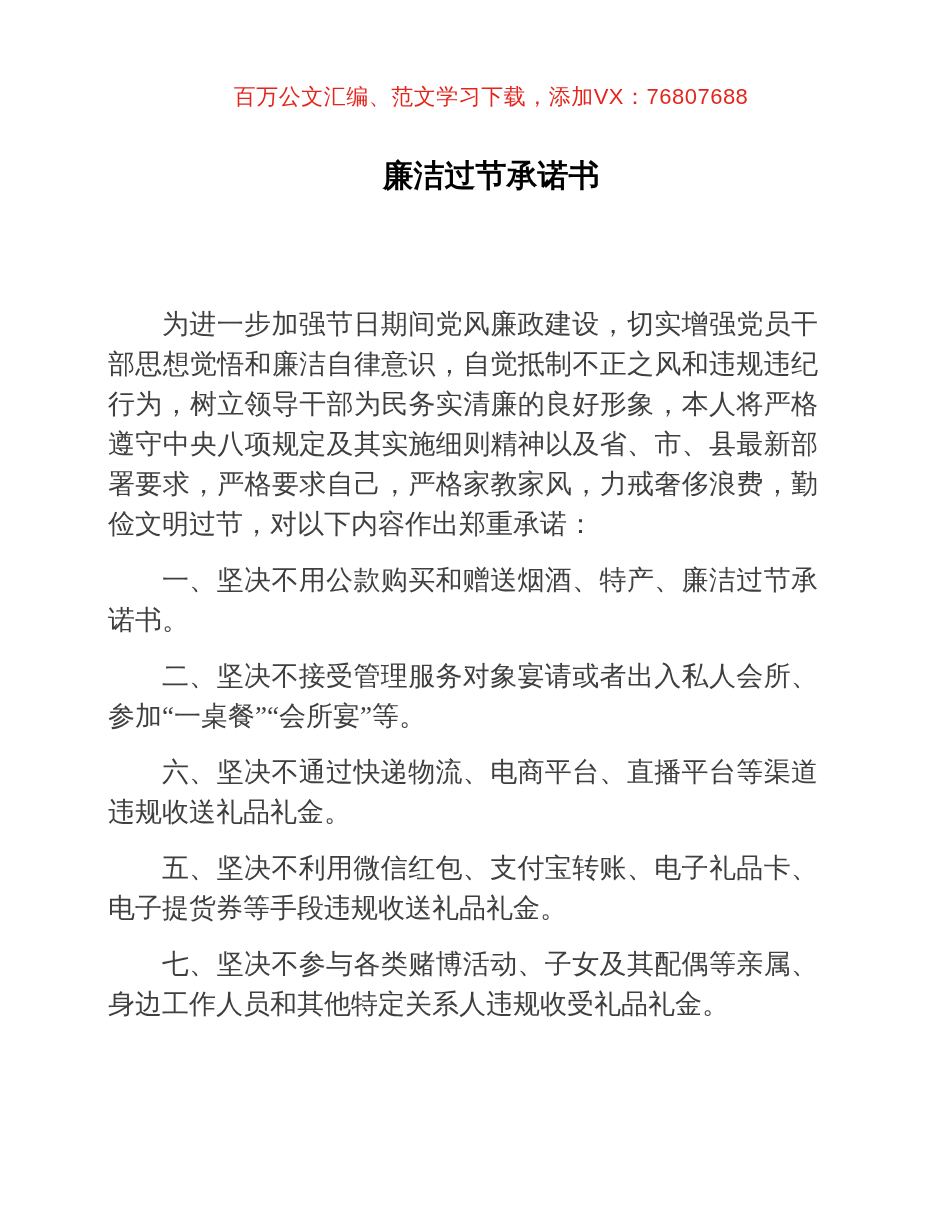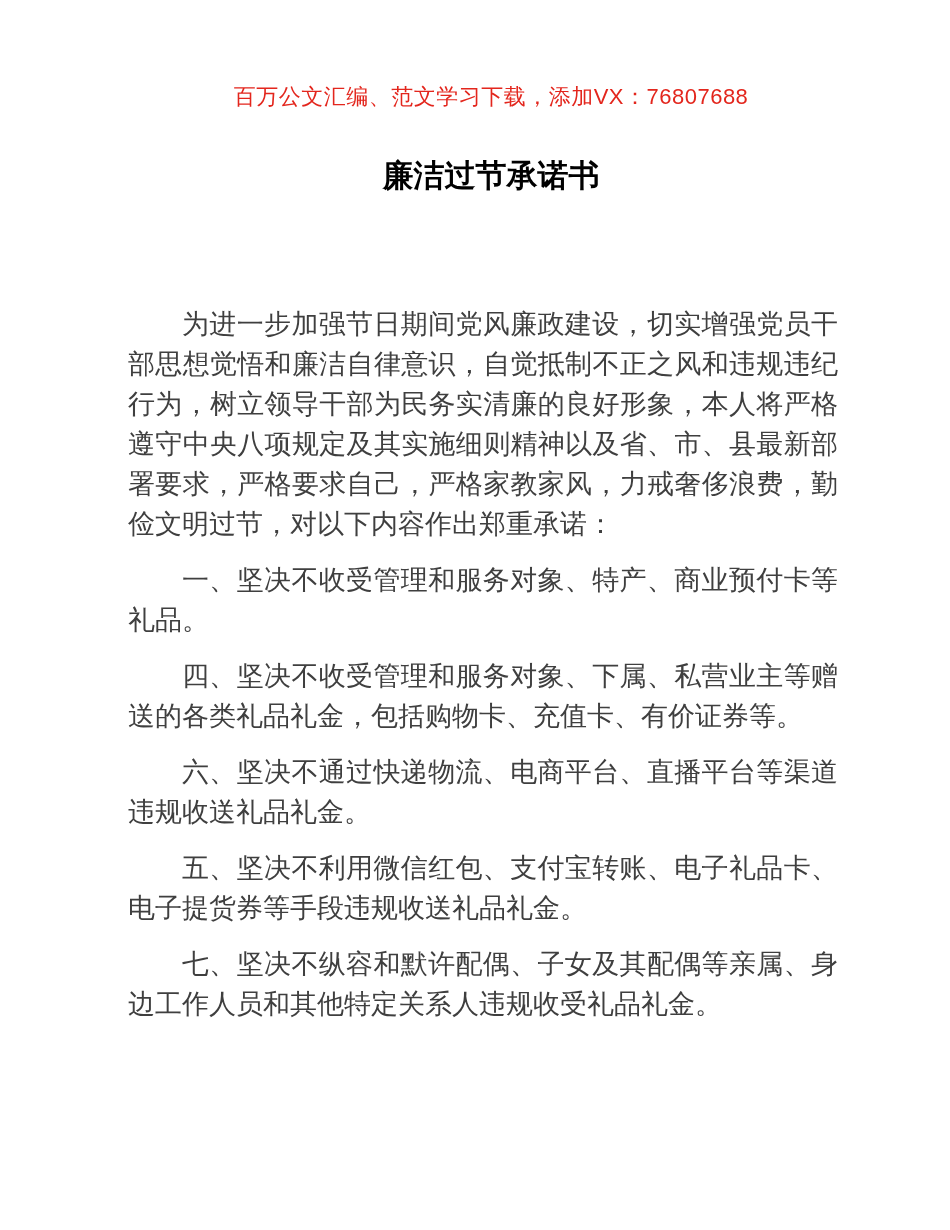--- a/index.html
+++ b/index.html
@@ -36,21 +36,21 @@
     text-align: center;
     font-size: 31px;
     line-height: 52px;
     font-weight: bold;
     color: var(--title-black);
     font-family: "Liberation Serif", "DejaVu Serif", serif;
     letter-spacing: 0px;
   }
   .doc-body {
     margin-top: 78px;
-    margin-left: 88px;
+    margin-left: 68px;
     width: 742px;
     font-size: 27px;
     line-height: 40px;
     color: var(--body-text);
     text-align: justify;
   }
   .para {
     text-indent: 2em;
     margin: 0;
     word-break: normal;
@@ -59,19 +59,19 @@
 </head>
 <body>
 
 <div class="page">
   <div class="promo">百万公文汇编、范文学习下载，添加VX：76807688</div>
 
   <h1 class="doc-title">廉洁过节承诺书</h1>
 
   <div class="doc-body">
       <p class="para">为进一步加强节日期间党风廉政建设，切实增强党员干部思想觉悟和廉洁自律意识，自觉抵制不正之风和违规违纪行为，树立领导干部为民务实清廉的良好形象，本人将严格遵守中央八项规定及其实施细则精神以及省、市、县最新部署要求，严格要求自己，严格家教家风，力戒奢侈浪费，勤俭文明过节，对以下内容作出郑重承诺：</p>
-      <p class="para">一、坚决不收受管理和服务对象、特产、商业预付卡等礼品。</p>
-      <p class="para">四、坚决不收受管理和服务对象、下属、私营业主等赠送的各类礼品礼金，包括购物卡、充值卡、有价证券等。</p>
+      <p class="para">一、坚决不用公款购买和赠送烟酒、特产、廉洁过节承诺书。</p>
+      <p class="para">二、坚决不接受管理服务对象宴请或者出入私人会所、参加“一桌餐”“会所宴”等。</p>
       <p class="para">六、坚决不通过快递物流、电商平台、直播平台等渠道违规收送礼品礼金。</p>
       <p class="para">五、坚决不利用微信红包、支付宝转账、电子礼品卡、电子提货券等手段违规收送礼品礼金。</p>
-      <p class="para">七、坚决不纵容和默许配偶、子女及其配偶等亲属、身边工作人员和其他特定关系人违规收受礼品礼金。</p>
+      <p class="para">七、坚决不参与各类赌博活动、子女及其配偶等亲属、身边工作人员和其他特定关系人违规收受礼品礼金。</p>
     </div>
 </div>
 
 </body></html>

